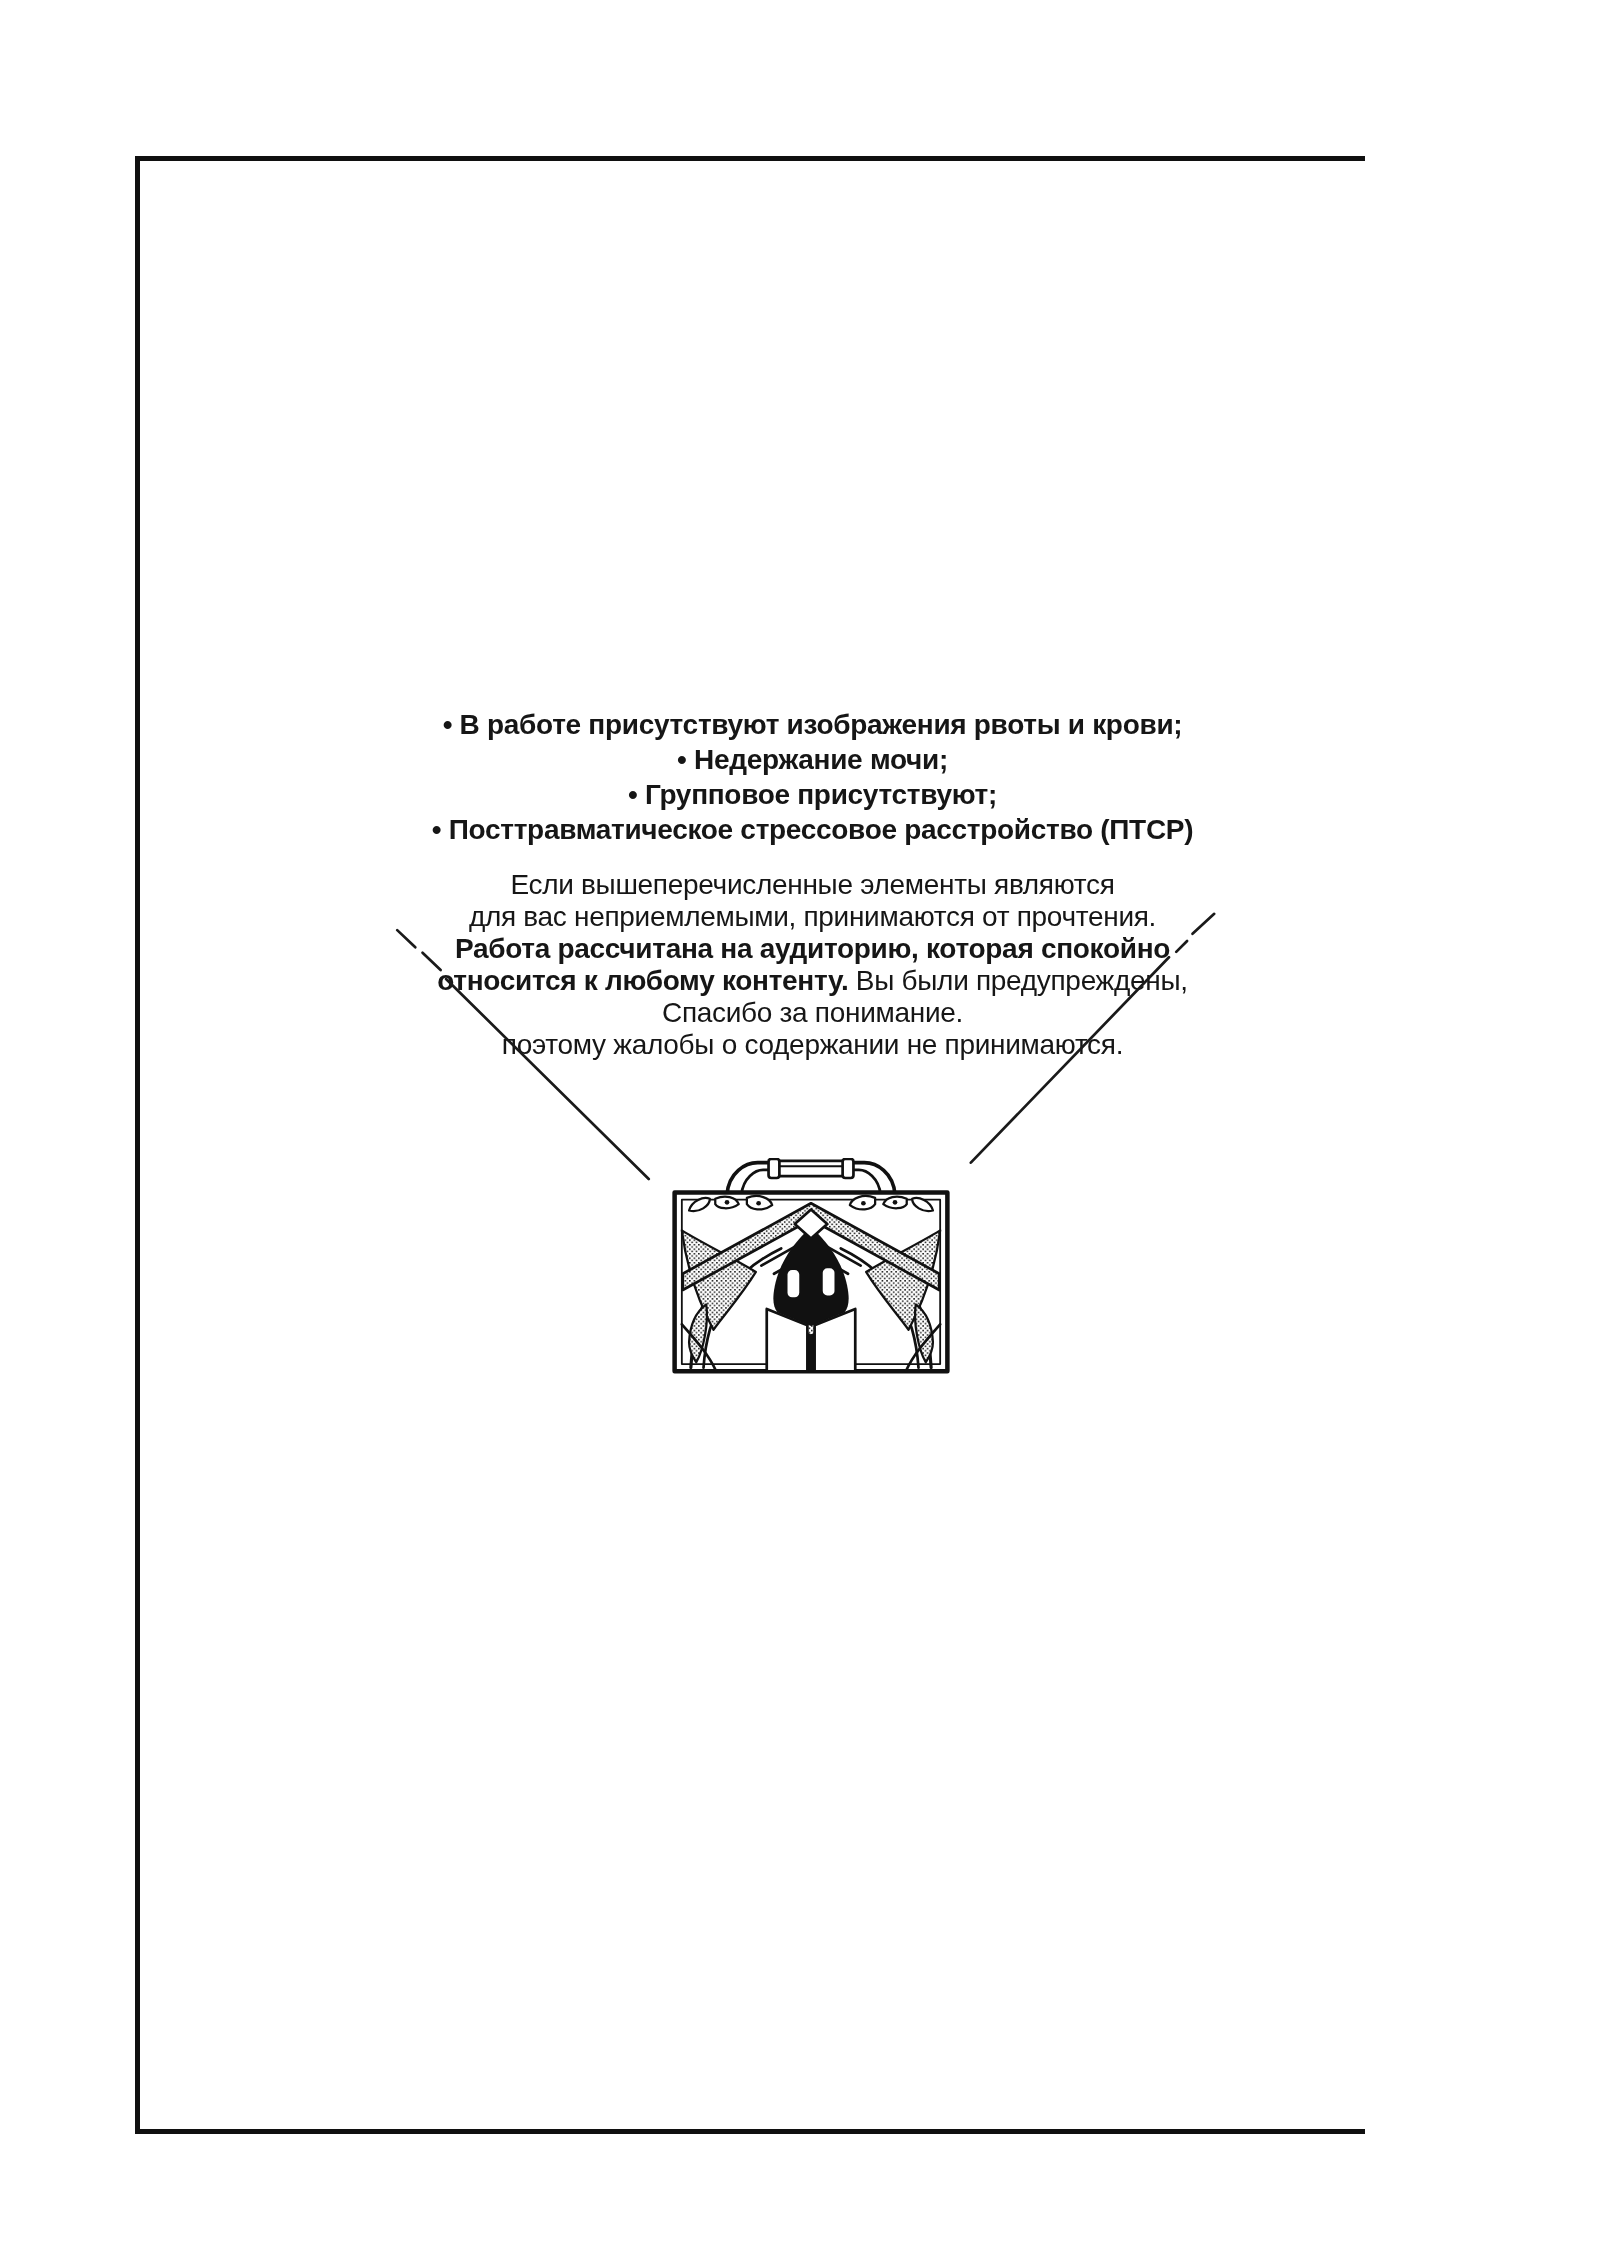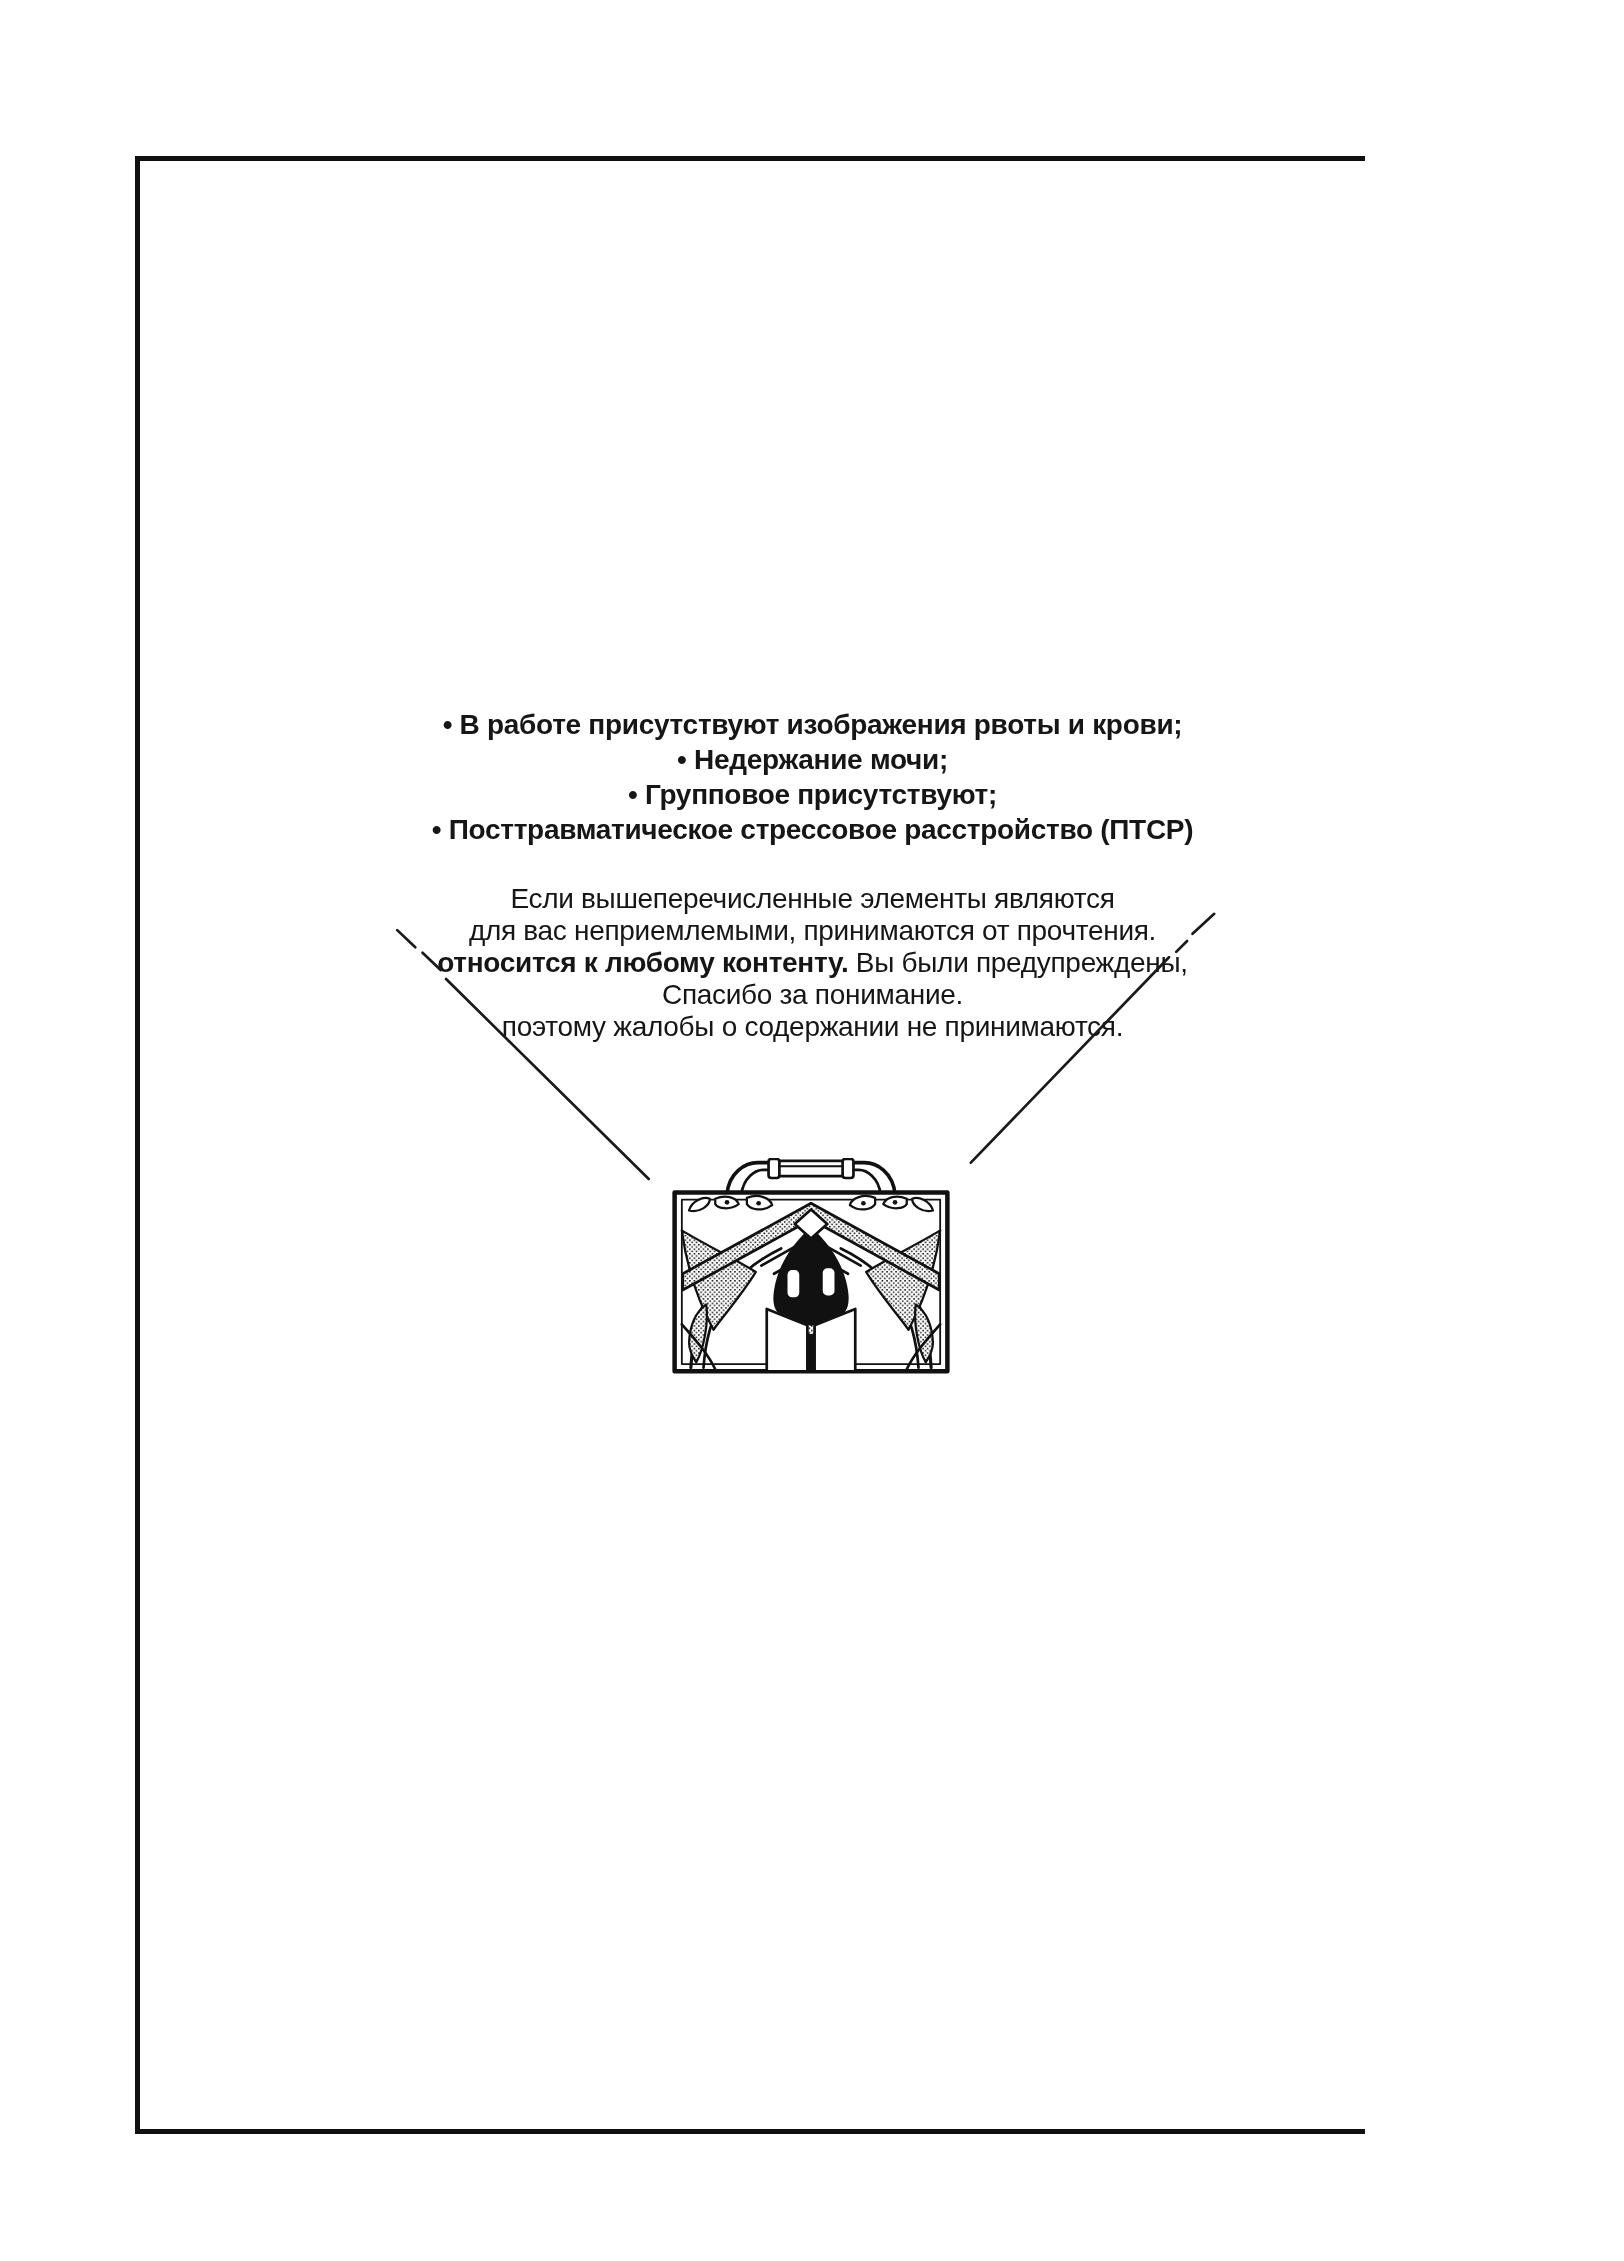--- a/index.html
+++ b/index.html
@@ -36,21 +36,20 @@
   .notice{
     position:absolute;
     left:0; top:869px;
     width:1625px;
     text-align:center;
     font-size:28px;
     font-weight:400;
     line-height:32px;
     letter-spacing:-0.3px;
     white-space:nowrap;
-    margin-top:14px;
   }
   .notice .b{font-weight:700;}
   .overlay-lines{
     position:absolute;
     left:0; top:0;
     width:1625px; height:2262px;
     pointer-events:none;
   }
   .briefcase{
     position:absolute;
@@ -68,20 +67,21 @@
   <div class="warning-list">
       <div>• В работе присутствуют изображения рвоты и крови;</div>
       <div>• Недержание мочи;</div>
       <div>• Групповое присутствуют;</div>
       <div>• Посттравматическое стрессовое расстройство (ПТСР)</div>
     </div>
 
   <div class="notice">
       <div><span>Если вышеперечисленные элементы являются</span></div>
       <div><span>для вас неприемлемыми, принимаются от прочтения.</span></div>
+      <div><span class="b">Работа рассчитана на аудиторию, которая спокойно</span></div>
       <div><span class="b">относится к любому контенту.</span><span> Вы были предупреждены,</span></div>
       <div><span>Спасибо за понимание.</span></div>
       <div><span>поэтому жалобы о содержании не принимаются.</span></div>
     </div>
 
   <svg class="overlay-lines" viewBox="0 0 1796 2500" xmlns="http://www.w3.org/2000/svg">
     <g stroke="#1a1a1a" stroke-width="3" stroke-linecap="round">
       <line x1="439" y1="1028" x2="459" y2="1047"></line>
       <line x1="467" y1="1053" x2="487" y2="1072"></line>
       <line x1="493" y1="1082" x2="717" y2="1303"></line>

